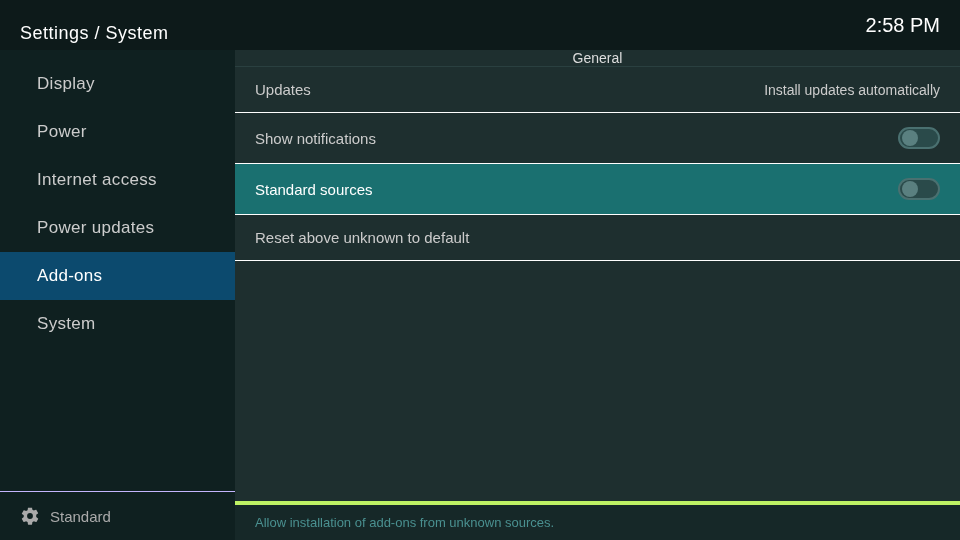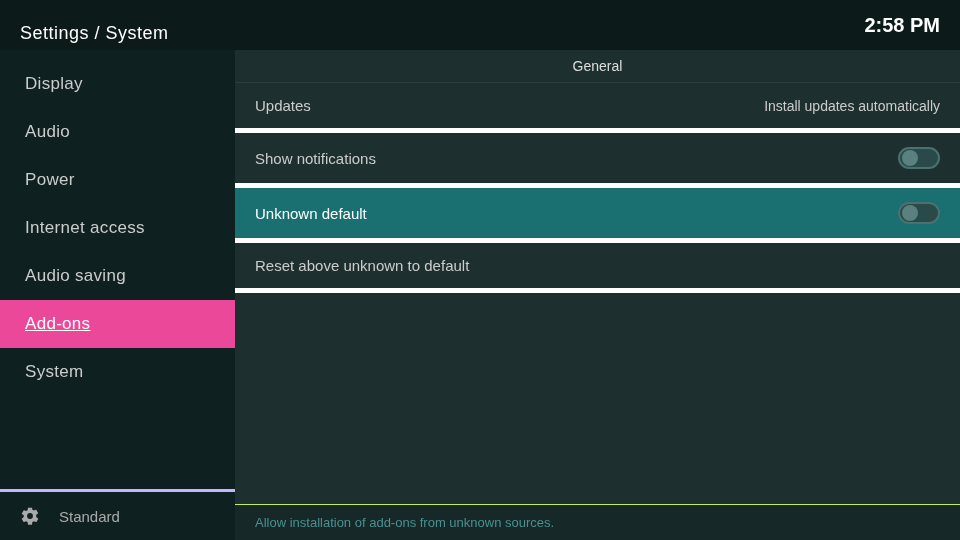--- a/index.html
+++ b/index.html
@@ -28,100 +28,99 @@
     .header-title {
       font-size: 18px;
       font-weight: 300;
       letter-spacing: 0.5px;
       color: #ffffff;
       margin-top: 16px;
     }
 
     .header-time {
       font-size: 20px;
-      font-weight: 700;
+      font-weight: 400;
       color: #ffffff;
     }
 
     
     .main {
       display: flex;
       flex: 1;
       overflow: hidden;
     }
 
     
     .sidebar {
       width: 235px;
       background: #0f2020;
       display: flex;
       flex-direction: column;
       padding-top: 10px;
     }
 
     .sidebar-item {
-      padding: 14px 25px;
+      padding: 14px 37px;
       font-size: 17px;
       font-weight: 300;
       color: #cccccc;
       cursor: pointer;
       letter-spacing: 0.3px;
     }
 
     .sidebar-item.active {
-      background: #ec4899;
-      color: #ffffff;
-      text-decoration: underline;
+      background: #0c4a6e;
+      color: #ffffff;
     }
 
     .sidebar-footer {
       margin-top: auto;
       padding: 14px 20px;
       display: flex;
       align-items: center;
-      gap: 19px;
+      gap: 10px;
       font-size: 15px;
       color: #aaaaaa;
-      border-top: 3px solid #c4b5fd;
+      border-top: 1px solid #c4b5fd;
     }
 
     .gear-icon {
       width: 20px;
       height: 20px;
       color: #aaaaaa;
     }
 
     
     .content {
       flex: 1;
       background: #1e2f2f;
       display: flex;
       flex-direction: column;
     }
 
     .section-header {
       text-align: center;
-      padding: 8px;
+      padding: 0;
       font-size: 14px;
       color: #dddddd;
       font-weight: 500;
       border-bottom: 1px solid #2a4040;
     }
 
     .settings-list {
       flex: 1;
       overflow-y: auto;
     }
 
     .setting-row {
       display: flex;
       align-items: center;
       justify-content: space-between;
       padding: 14px 20px;
-      border-bottom: 5px solid #ffffff;
+      border-bottom: 1px solid #ffffff;
       font-size: 15px;
       font-weight: 300;
       color: #cccccc;
       cursor: pointer;
     }
 
     .setting-row.highlighted {
       background: #1a7070;
       color: #ffffff;
     }
@@ -157,43 +156,42 @@
       background: #5a8080;
       top: 1px;
       left: 2px;
       transition: left 0.2s;
     }
 
     
     .status-bar {
       padding: 10px 20px;
       background: #162828;
-      border-top: 1px solid #bef264;
+      border-top: 4px solid #bef264;
       font-size: 13px;
       color: #4a9090;
     }
 
   </style>
 </head>
 <body>
 
 <div class="header">
   <span class="header-title">Settings / System</span>
   <span class="header-time">2:58 PM</span>
 </div>
 
 <div class="main">
 
   <div class="sidebar">
 
     <div class="sidebar-item">Display</div>
-    <div class="sidebar-item">Audio</div>
     <div class="sidebar-item">Power</div>
     <div class="sidebar-item">Internet access</div>
-    <div class="sidebar-item">Audio saving</div>
+    <div class="sidebar-item">Power updates</div>
     <div class="sidebar-item active">Add-ons</div>
     <div class="sidebar-item">System</div>
 
     <div class="sidebar-footer">
       <svg class="gear-icon" viewBox="0 0 24 24" fill="currentColor">
         <path d="M12 15.5A3.5 3.5 0 0 1 8.5 12 3.5 3.5 0 0 1 12 8.5a3.5 3.5 0 0 1 3.5 3.5 3.5 3.5 0 0 1-3.5 3.5m7.43-2.92c.04-.32.07-.64.07-.98 0-.34-.03-.67-.07-1l2.16-1.68c.19-.15.24-.42.12-.64l-2.05-3.55c-.12-.22-.39-.3-.61-.22l-2.55 1.03c-.52-.4-1.08-.73-1.69-.98l-.38-2.72C14.46 2.18 14.25 2 14 2h-4c-.25 0-.46.18-.49.42l-.38 2.72c-.61.25-1.17.58-1.69.98L4.9 5.09c-.22-.08-.49 0-.61.22L2.24 8.86c-.13.22-.07.49.12.64L4.52 11.2c-.04.33-.08.67-.08 1 0 .33.04.67.08 1l-2.16 1.69c-.19.15-.24.42-.12.64l2.05 3.55c.12.22.39.3.61.22l2.55-1.03c.52.4 1.08.73 1.69.98l.38 2.72c.03.24.24.42.49.42h4c.25 0 .46-.18.49-.42l.38-2.72c.61-.25 1.17-.58 1.69-.98l2.55 1.03c.22.08.49 0 .61-.22l2.05-3.55c.12-.22.07-.49-.12-.64l-2.16-1.69z"></path>
       </svg>
       <span>Standard</span>
     </div>
   </div>
@@ -207,21 +205,21 @@
         <span class="label">Updates</span>
         <span class="value">Install updates automatically</span>
       </div>
 
       <div class="setting-row">
         <span class="label">Show notifications</span>
         <div class="toggle"></div>
       </div>
 
       <div class="setting-row highlighted">
-        <span class="label">Unknown default</span>
+        <span class="label">Standard sources</span>
         <div class="toggle"></div>
       </div>
 
       <div class="setting-row">
         <span class="label">Reset above unknown to default</span>
       </div>
 
     </div>
 
     <div class="status-bar">

